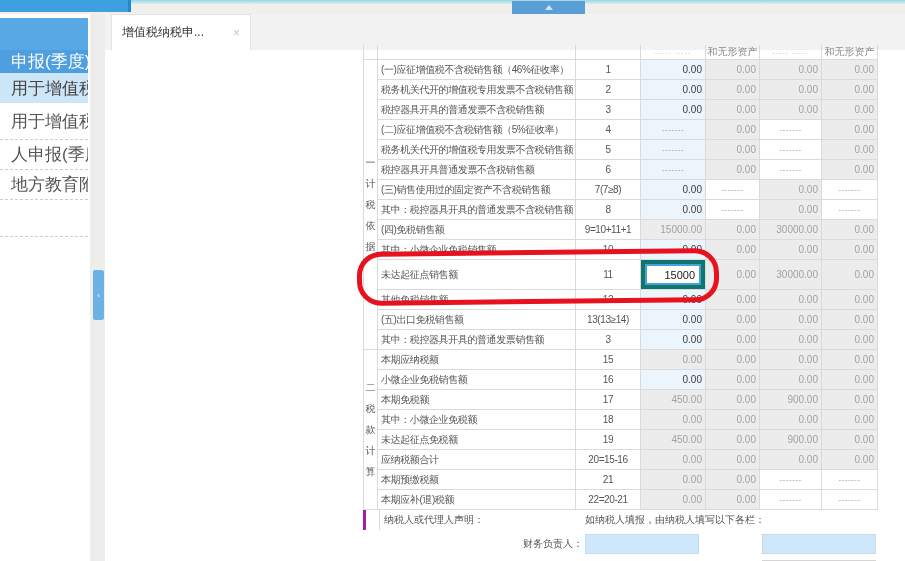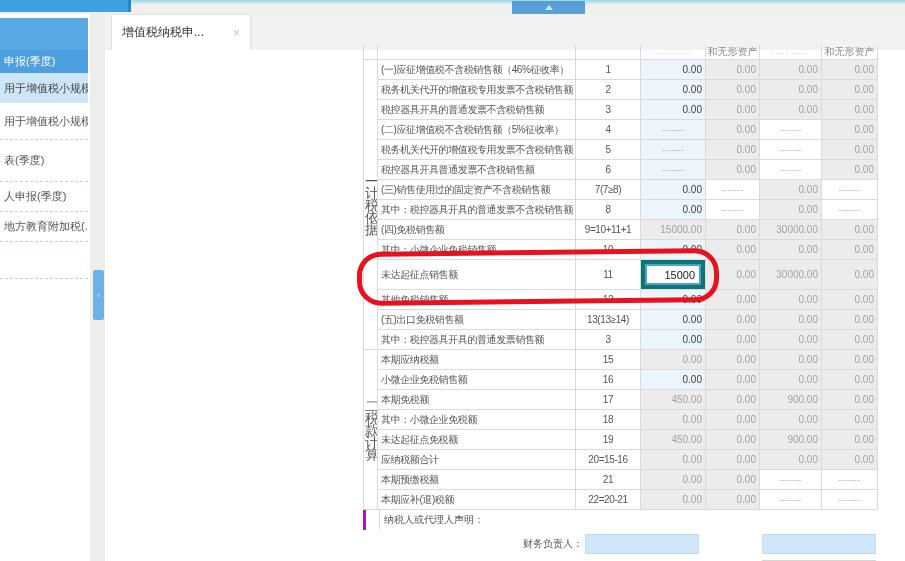--- a/index.html
+++ b/index.html
@@ -13,21 +13,21 @@
     background:linear-gradient(#9ad6e2,#d9eff3);}
   .topbar-left{position:absolute;left:0;top:0;width:128px;height:12px;background:#3fa0e1;
     border-right:3px solid #2388cd;}
   .collapse-btn{position:absolute;left:512px;top:1px;width:73px;height:13px;background:#5a9ed7;
     display:flex;align-items:center;justify-content:center;cursor:pointer;}
   .tri-up{width:0;height:0;border-left:4px solid transparent;border-right:4px solid transparent;
     border-bottom:5px solid #cfe6f6;}
   
   .sidebar{position:absolute;left:0;top:18px;width:88px;height:543px;background:#fff;overflow:hidden;}
   .sb-head{height:32px;background:#58a8e4;}
-  .sb-item{font-size:11px;color:#555;display:flex;align-items:center;padding:0 4px;
+  .sb-item{font-size:17px;color:#555;display:flex;align-items:center;padding:0 11px;
     white-space:nowrap;overflow:hidden;height:36px;cursor:pointer;}
   .sb-item.active{background:#4d9fdf;color:#fff;height:23px;}
   .sb-item.hl{background:#cde6f7;color:#444;height:30px;}
   .sb-item.plain{border-bottom:1px dashed #bcd2e0;height:36px;}
   .sb-item.tall{border-bottom:1px dashed #bcd2e0;height:41px;}
   .sb-item.short{border-bottom:1px dashed #bcd2e0;height:29px;}
   .sb-item.spacer{border-bottom:1px dashed #bcd2e0;height:36px;}
   
   .strip{position:absolute;left:90px;top:14px;width:15px;height:547px;background:#ededec;}
   .handle{position:absolute;left:93px;top:270px;width:11px;height:50px;background:#6db2e7;
@@ -41,22 +41,22 @@
     padding:0 10px;font-size:12px;color:#333;cursor:pointer;}
   .tab-close{margin-left:auto;color:#c3c3c3;font-size:12px;cursor:pointer;}
   .content{position:absolute;left:105px;top:50px;width:800px;height:511px;background:#fff;}
   
   .table-wrap{position:absolute;left:363px;top:45px;width:516px;}
   table{border-collapse:collapse;table-layout:fixed;width:514px;}
   td{border:1px solid #dadada;height:19px;padding:0 3px;overflow:hidden;white-space:nowrap;
     font-size:10px;color:#555;}
   tr.hdr td{height:12px;border-top:none;font-size:10px;color:#8a8a8a;text-align:center;padding:0 1px;}
   tr.hdr td.faint{color:#c9c9c9;font-size:7px;letter-spacing:1px;}
-  td.section-cell{white-space:normal;word-break:break-all;text-align:center;line-height:12px;
-    font-size:14px;color:#555;padding:0 1px;background:#fff;vertical-align:middle;}
+  td.section-cell{white-space:normal;word-break:break-all;text-align:center;line-height:21px;
+    font-size:10px;color:#555;padding:0 1px;background:#fff;vertical-align:middle;}
   td.lbl{text-align:left;letter-spacing:-0.4px;background:#fff;}
   td.code{text-align:center;background:#fff;letter-spacing:-0.4px;}
   td.cell-blue{background:#edf5fc;color:#3d3d3d;text-align:right;}
   td.cell-gray{background:#ececec;color:#a2a2a2;text-align:right;}
   td.cell-white{background:#ffffff;color:#9a9a9a;text-align:right;}
   td.dash{text-align:center;font-size:8px;letter-spacing:0.5px;color:#999;}
   td.cell-input{background:#0f766e;padding:4px;}
   .inp{display:block;width:100%;height:21px;box-sizing:border-box;border:2px solid #4aa0dd;
     background:#fff;text-align:right;font-size:11px;color:#222;padding:0 4px;outline:none;
     font-family:"Liberation Sans","DejaVu Sans",sans-serif;}
@@ -88,21 +88,20 @@
     <span class="tri-up"></span>
   </div>
 </div>
 
 <div class="sidebar">
   <div class="sb-head"></div>
   <div>
       <div class="sb-item active">申报(季度)</div>
       <div class="sb-item hl">用于增值税小规模...</div>
       <div class="sb-item plain">用于增值税小规模...</div>
-      <div class="sb-item tall">表(季度)</div>
       <div class="sb-item short">人申报(季度)</div>
       <div class="sb-item short">地方教育附加税(...</div>
       <div class="sb-item spacer"></div>
     </div>
 </div>
 
 <div class="strip"></div>
 <div class="handle">
   <span>‹</span>
 </div>
@@ -317,20 +316,21 @@
           <td class="cell-white dash">-------</td>
           <td class="cell-white dash">-------</td>
         </tr>
       </tbody>
   </table>
 
   <div class="decl">
     <div class="decl-row1">
       <div class="d-a"></div>
       <div class="d-b">纳税人或代理人声明：</div>
+      <div class="d-c">如纳税人填报，由纳税人填写以下各栏：</div>
     </div>
     <div class="f-label">财务负责人：</div>
     <div class="f-input"></div>
     <div class="c-label">办税人员：</div>
     <div class="c-input"></div>
     <div class="x-input"></div>
   </div>
 </div>
 
 <div class="red-mark"></div>

